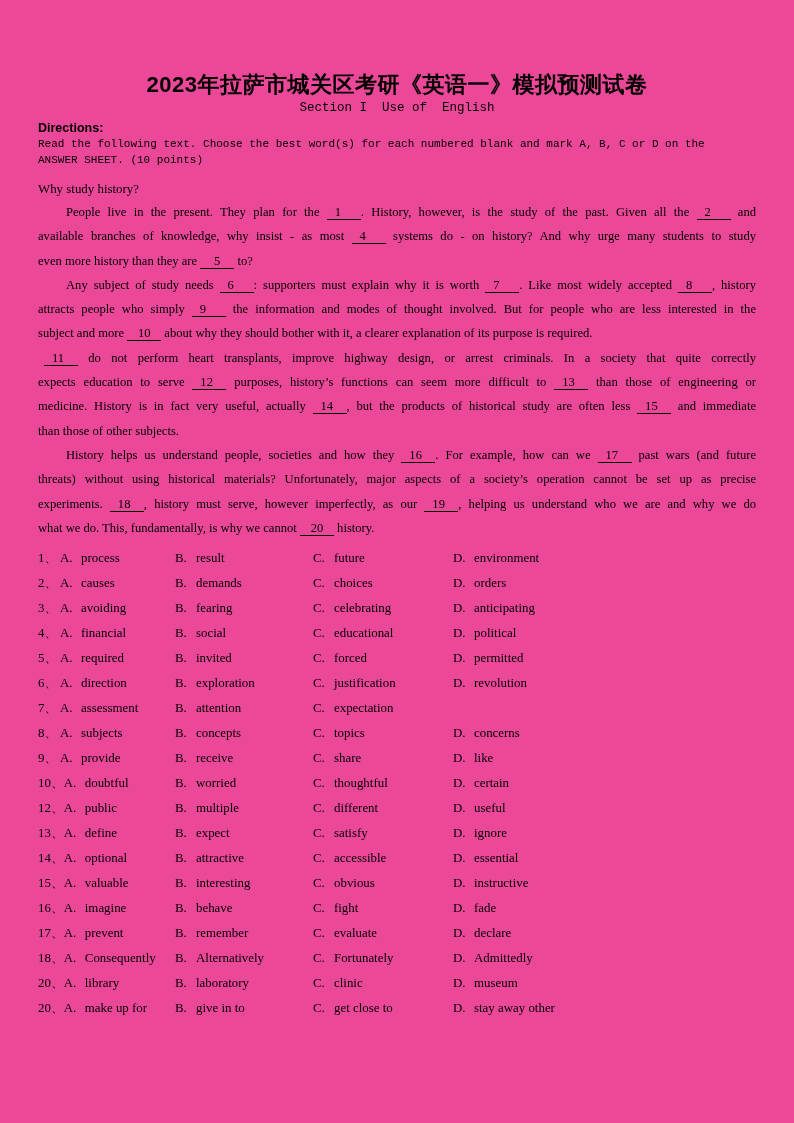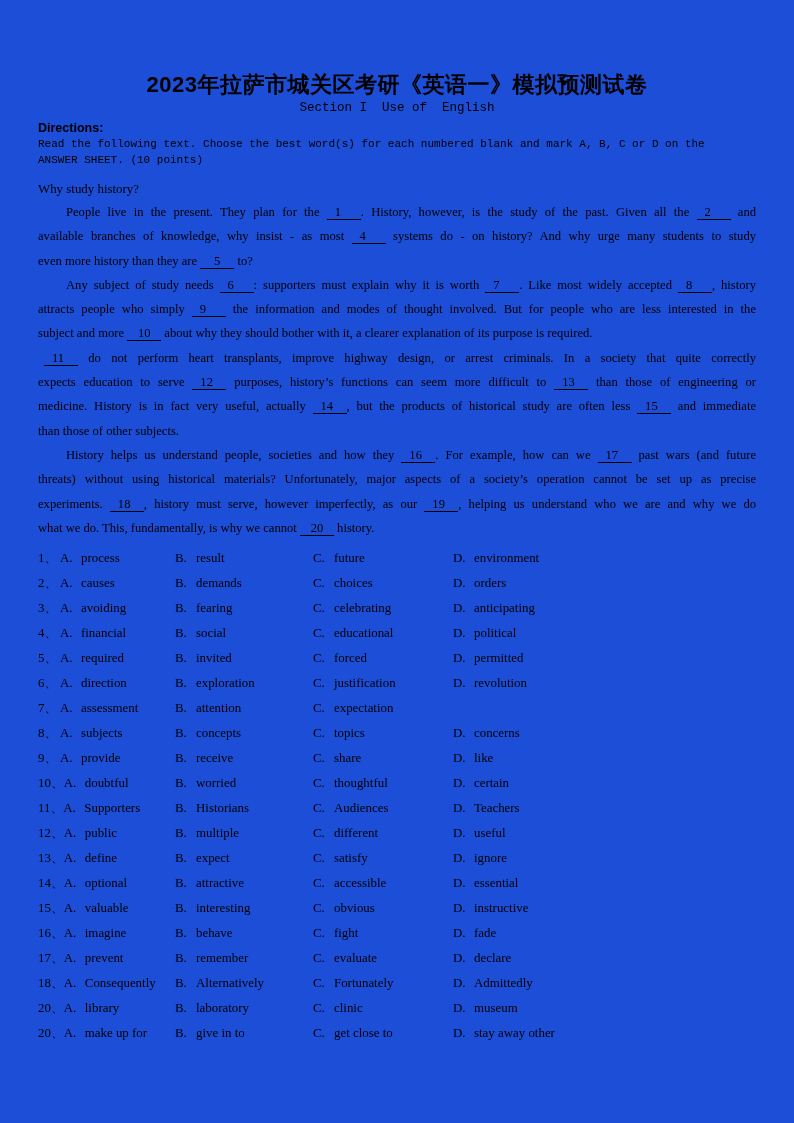--- a/index.html
+++ b/index.html
@@ -1,21 +1,21 @@
 <!DOCTYPE html>
 <html><head>
 <meta charset="utf-8">
 <style>
   html,body{margin:0;padding:0;background:#ffffff;}
   .page{
     position:relative;
     width:794px;height:1123px;
     box-sizing:border-box;
     padding:72px 38px 0 38px;
-    background:#1d4ed8;color:#000000;
+    background:#ec4899;color:#000000;
     overflow:hidden;
   }
   .title{
     font-family:"Liberation Sans",sans-serif;
     font-weight:bold;font-size:22px;line-height:26px;
     text-align:center;letter-spacing:0.5px;
   }
   .section-heading{
     font-family:"Liberation Mono",monospace;
     font-size:12.5px;line-height:17px;margin-top:2px;
@@ -141,26 +141,20 @@
         <div><span class="letter">C.</span><span>share</span></div>
         <div><span class="letter">D.</span><span>like</span></div>
       </div>
       <div class="qrow">
         <div><span class="qnum">10、</span><span class="letter">A.</span><span>doubtful</span></div>
         <div><span class="letter">B.</span><span>worried</span></div>
         <div><span class="letter">C.</span><span>thoughtful</span></div>
         <div><span class="letter">D.</span><span>certain</span></div>
       </div>
       <div class="qrow">
-        <div><span class="qnum">11、</span><span class="letter">A.</span><span>Supporters</span></div>
-        <div><span class="letter">B.</span><span>Historians</span></div>
-        <div><span class="letter">C.</span><span>Audiences</span></div>
-        <div><span class="letter">D.</span><span>Teachers</span></div>
-      </div>
-      <div class="qrow">
         <div><span class="qnum">12、</span><span class="letter">A.</span><span>public</span></div>
         <div><span class="letter">B.</span><span>multiple</span></div>
         <div><span class="letter">C.</span><span>different</span></div>
         <div><span class="letter">D.</span><span>useful</span></div>
       </div>
       <div class="qrow">
         <div><span class="qnum">13、</span><span class="letter">A.</span><span>define</span></div>
         <div><span class="letter">B.</span><span>expect</span></div>
         <div><span class="letter">C.</span><span>satisfy</span></div>
         <div><span class="letter">D.</span><span>ignore</span></div>

